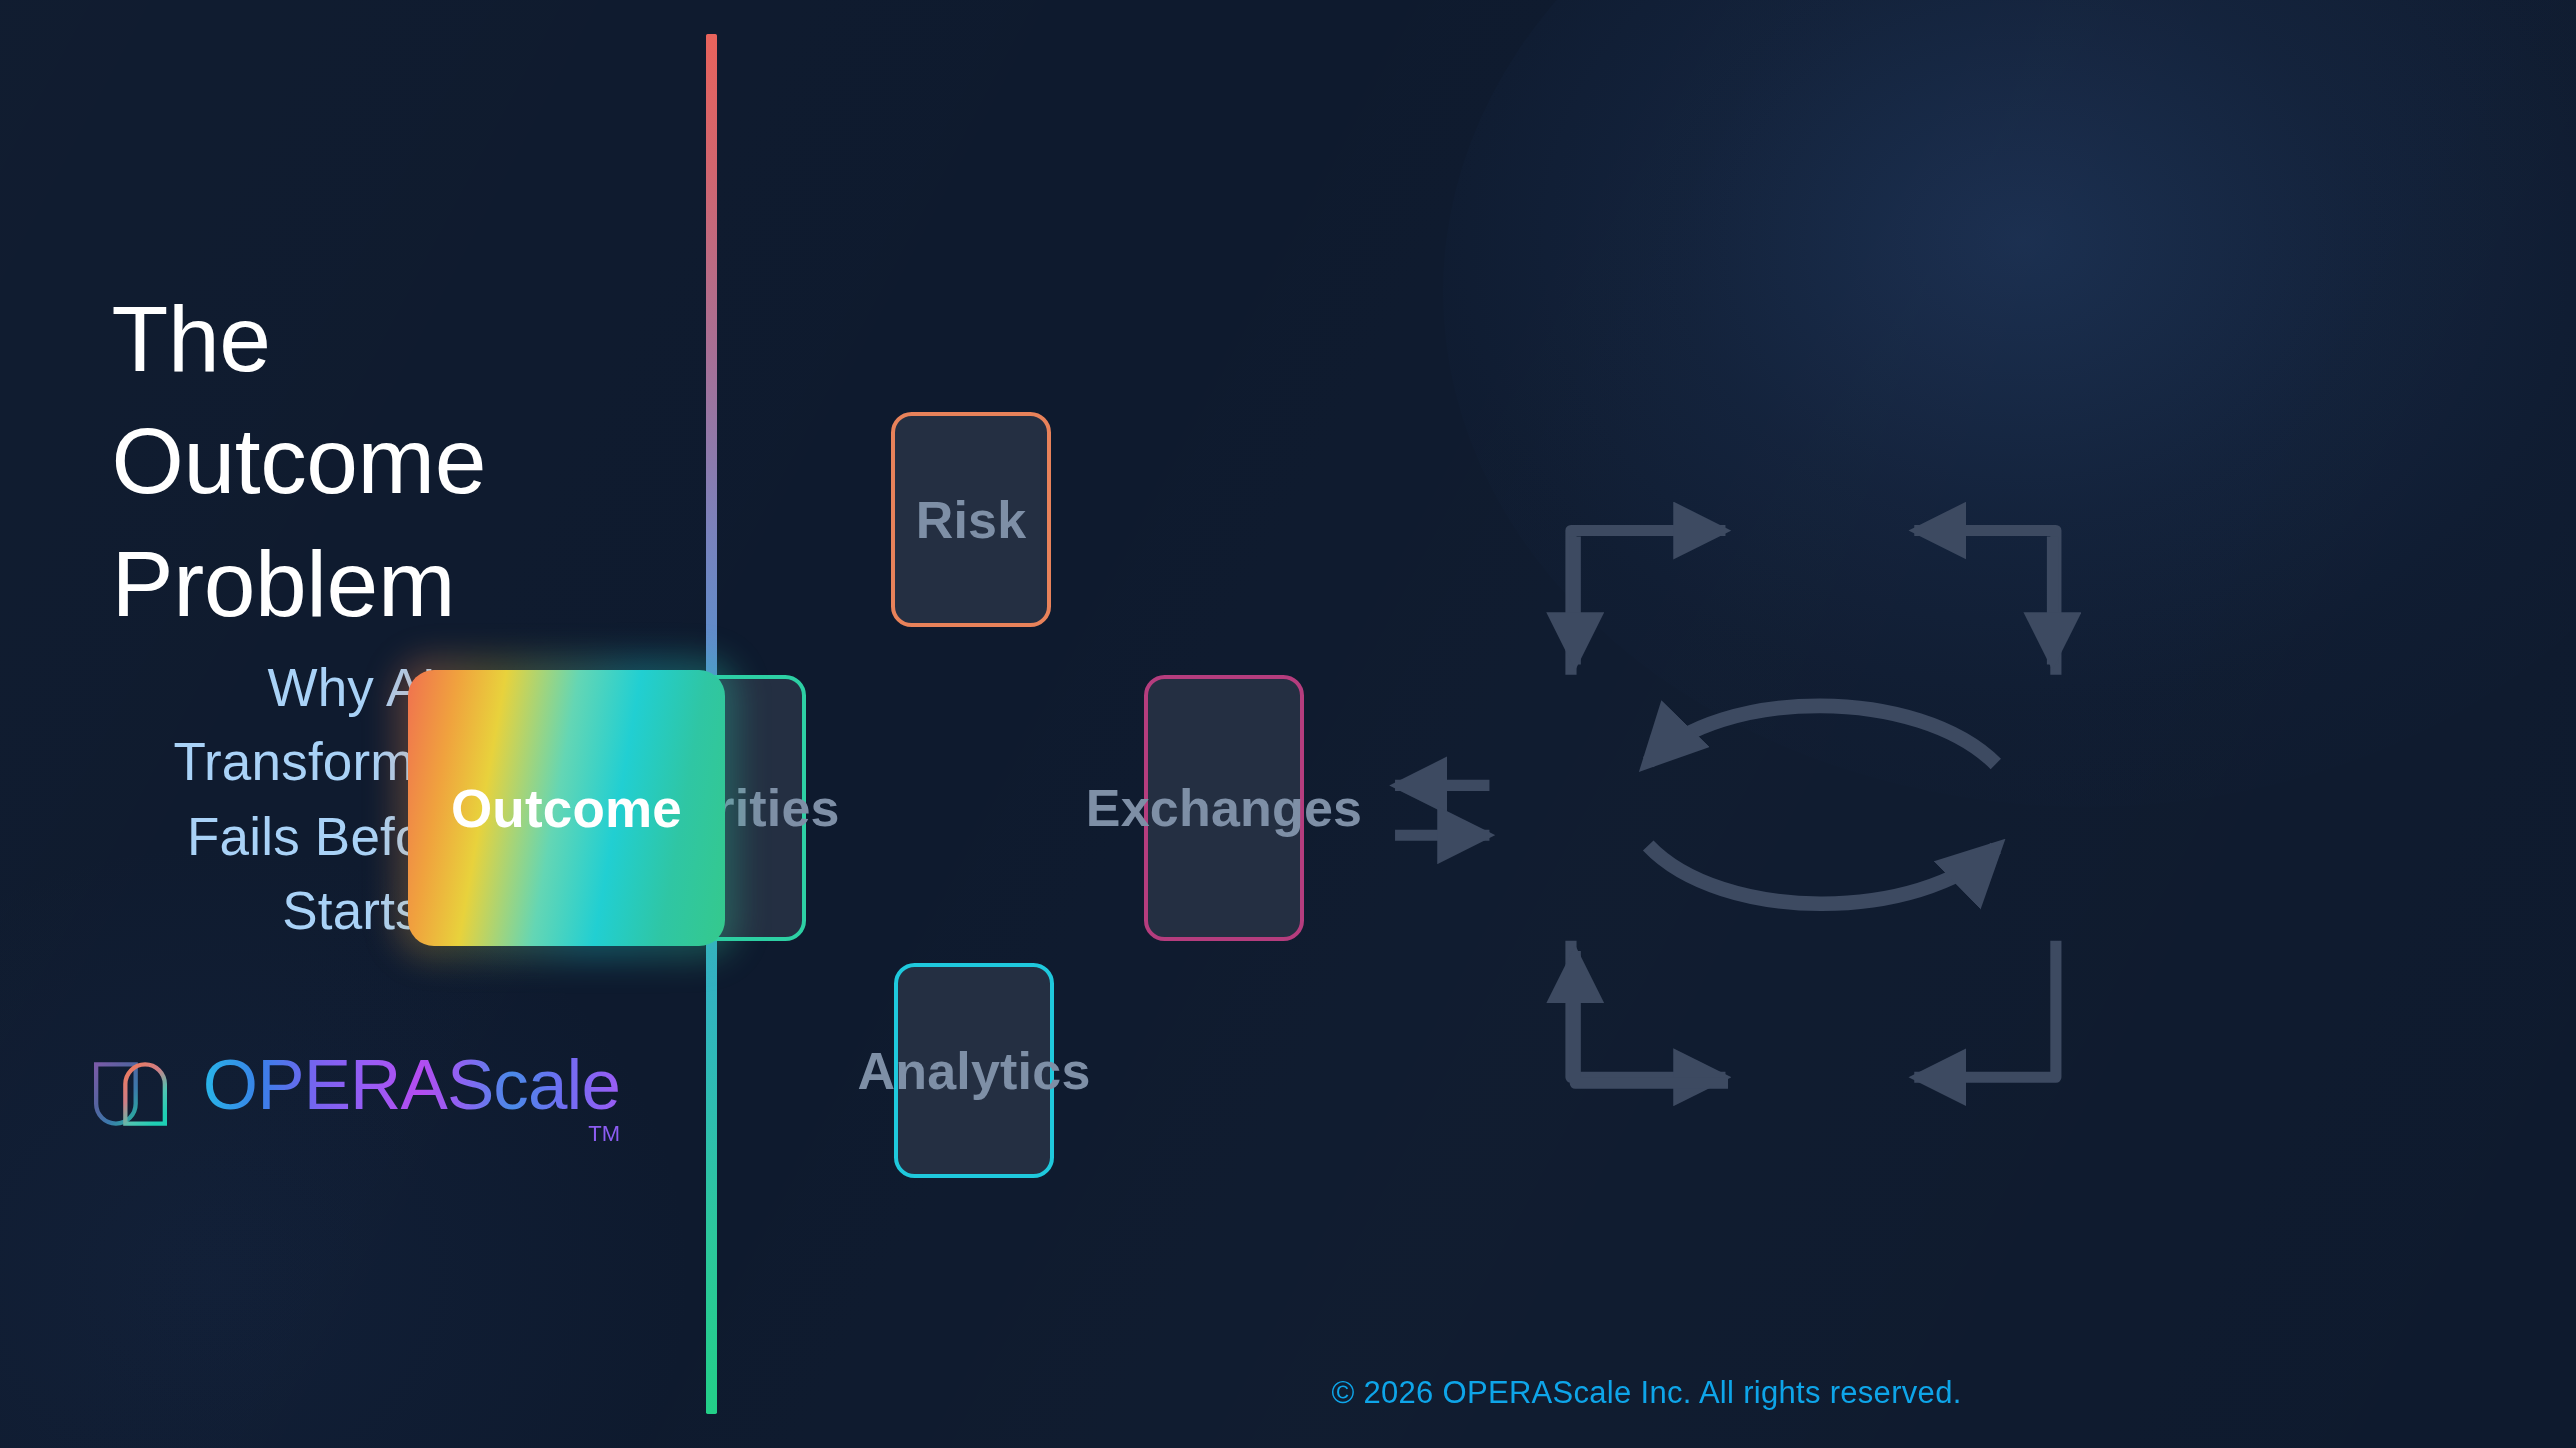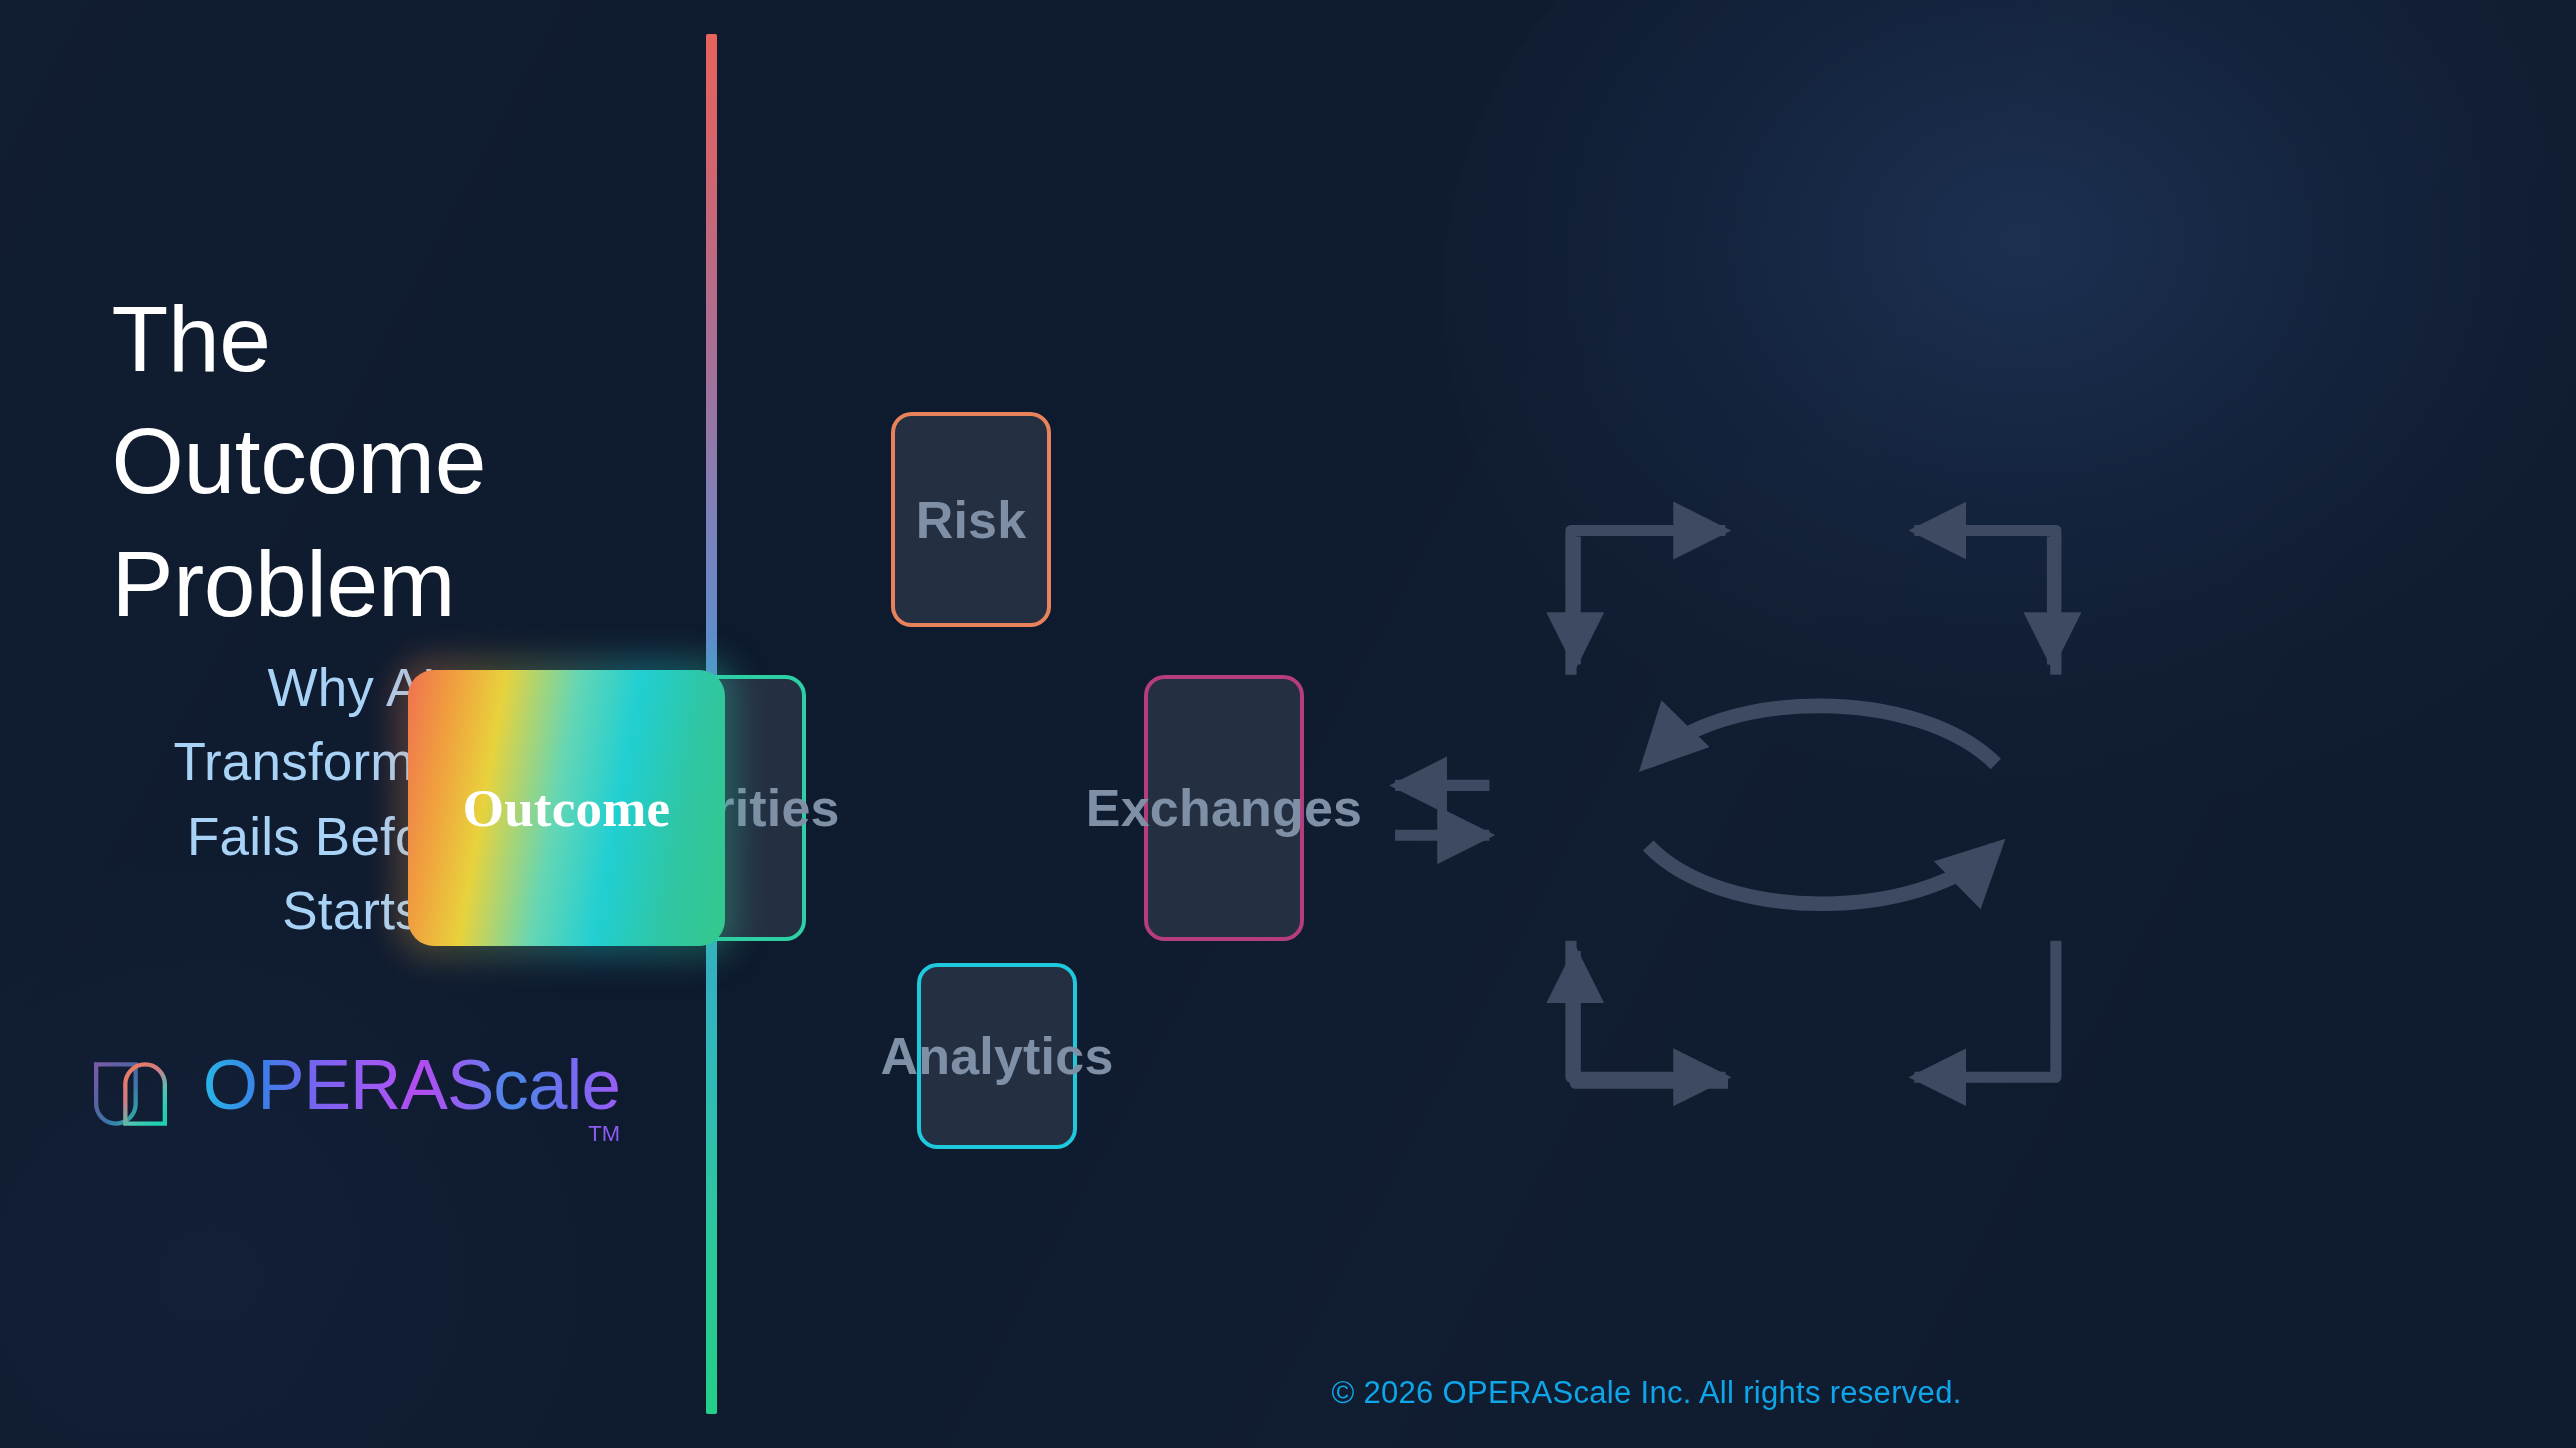--- a/index.html
+++ b/index.html
@@ -134,21 +134,20 @@
   #node-outcome {
     left:-304px; top:675px;
     width:307px; height:266px;
     border:none;
     background:
       linear-gradient(135deg,#2f3ea8 0%, #3c4fbd 30%, #4a62c8 58%, #5a78cf 82%, #6585d4 100%);
     border-radius:20.6px;
     color:#ffffff;
     font-size:53px;
     z-index:4;
-    font-family:Liberation Serif, serif;
   }
   #node-outcome::before {
     content:"";
     position:absolute; inset:-5.2px;
     border-radius:26px;
     background:linear-gradient(100deg,#f0714f 0%, #f0a23e 14%, #e8d23c 27%, #64d6b4 47%, #21cfd2 64%, #2fc6a4 82%, #35c98c 100%);
     z-index:-1;
   }
   #node-outcome::after {
     content:"";
@@ -156,21 +155,21 @@
     border-radius:38px;
     background:linear-gradient(100deg,rgba(240,113,79,0.30) 0%, rgba(232,210,60,0.22) 26%, rgba(33,207,210,0.30) 62%, rgba(53,201,140,0.28) 100%);
     filter:blur(15.5px);
     z-index:-2;
   }
   #outcome-label { position:relative; z-index:2; }
 
   #node-priorities { left:-71px;  top:675px;  width:160px; height:266px; border-color:#2dd0a4; }
   #node-risk       { left:174px;  top:412px;  width:160px; height:215px; border-color:#e8825a; }
   #node-exchanges  { left:427px;  top:675px;  width:160px; height:266px; border-color:#b53d7e; }
-  #node-analytics  { left:200px;  top:963px; width:160px; height:186px; border-color:#1fc9dd; }
+  #node-analytics  { left:177px;  top:963px; width:160px; height:215px; border-color:#1fc9dd; }
 
   
   #footer {
     position:absolute;
     left:717px; top:1375px;
     width:1859px;
     text-align:center;
     color:#0ea5e9;
     font-size:31px;
     font-weight:300;

